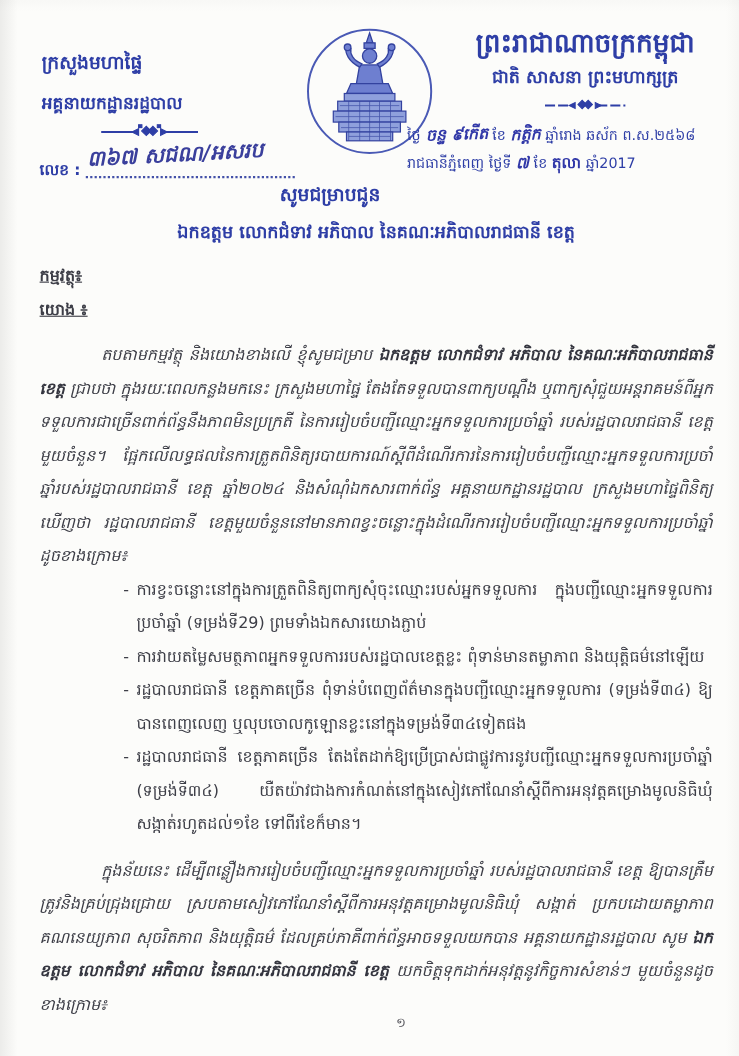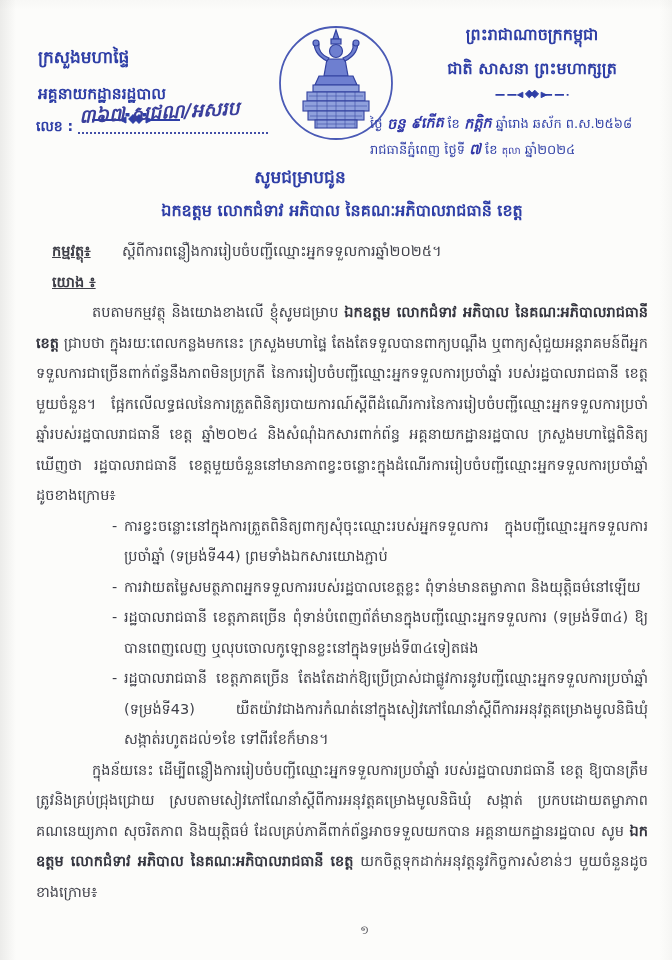--- a/index.html
+++ b/index.html
@@ -14,50 +14,50 @@
     background:
       linear-gradient(90deg,rgba(150,150,148,.16),rgba(255,255,255,0) 16px),
       linear-gradient(270deg,rgba(190,190,188,.10),rgba(255,255,255,0) 12px),
       linear-gradient(180deg,rgba(200,200,198,.08),rgba(255,255,255,0) 10px);
   }
   
   .ministry{position:absolute;left:38px;top:46px;width:196px;text-align:left;}
   .ministry .l1{font-size:17px;font-weight:bold;color:#2e3ea6;}
   .ministry .l2{font-size:15.5px;font-weight:bold;color:#2e3ea6;margin-top:13px;}
   .kingdom{position:absolute;left:408px;top:24px;width:248px;text-align:center;}
-  .kingdom .l1{font-size:16px;font-weight:bold;color:#2e3ea6;}
-  .kingdom .l2{font-size:16px;font-weight:bold;color:#2e3ea6;margin-top:10px;}
+  .kingdom .l1{font-size:24px;font-weight:bold;color:#2e3ea6;}
+  .kingdom .l2{font-size:16px;font-weight:bold;color:#2e3ea6;}
   .divider{margin:6px auto 0;display:block;}
   .emblem{position:absolute;left:277px;top:20px;width:118px;height:126px;}
   
-  .ref-line{position:absolute;left:36px;top:116px;font-size:14px;color:#2e3ea6;font-weight:bold;}
+  .ref-line{position:absolute;left:36px;top:144px;font-size:14px;color:#2e3ea6;font-weight:bold;}
   .dotline{display:inline-block;width:190px;border-bottom:2px dotted #4350a8;position:relative;height:16px;vertical-align:-3px;}
   .ref-hw{
     position:absolute;left:2px;bottom:0px;white-space:nowrap;
     font-family:"DejaVu Serif",serif;font-style:italic;font-weight:600;
     font-size:19px;color:#3a3f9c;transform:rotate(-3deg);transform-origin:left bottom;
   }
   
   .dateline{position:absolute;left:370px;top:110px;width:296px;font-size:13px;line-height:25px;color:#2e3ea6;}
   .dateline .row{white-space:nowrap;}
   .hw{
     font-family:"DejaVu Serif",serif;font-style:italic;font-weight:700;
     color:#3138a8;display:inline-block;transform:rotate(-2deg);font-size:14.5px;
   }
-  .hw-strong{font-weight:400;font-size:10px;transform:none;font-style:normal;text-align:right;}
+  .hw-strong{font-weight:700;font-size:14px;transform:none;font-style:normal;text-align:right;}
   
   .salutation{position:absolute;top:166px;left:0;width:600px;text-align:center;
     font-size:17px;font-weight:bold;color:#2e3ea6;}
   
   .letter-body{position:absolute;left:36px;top:198px;width:612px;font-size:14.5px;line-height:30.5px;}
   .addressee{text-align:center;font-weight:bold;color:#2e3ea6;font-size:16px;line-height:26px;margin-bottom:12px;}
   .meta-row{display:flex;align-items:flex-start;}
-  .meta-label{flex:0 0 70px;font-weight:bold;text-decoration:underline;color:#3d3e47;margin-left:16px;}
+  .meta-label{flex:0 0 70px;font-weight:bold;text-decoration:underline;color:#3d3e47;}
   .meta-text{flex:1;text-align:justify;}
-  .para{text-align:justify;text-indent:56px;}
+  .para{text-align:justify;text-indent:56px;margin-top:11px;font-style:italic;}
   .bullets{margin-left:76px;margin-top:0;}
   .bullet{display:flex;}
   .bullet .dash{flex:0 0 12px;}
   .bullet .btxt{flex:1;text-align:justify;}
   .page-number{position:absolute;left:360px;bottom:20px;font-size:12px;color:#5a5a60;}
 </style>
 </head>
 <body>
 
 <div class="page">
@@ -139,57 +139,56 @@
       <span class="hw">ចន្ទ ៩កើត</span>
       <span>ខែ</span>
       <span class="hw">កត្តិក</span>
       <span>ឆ្នាំរោង ឆស័ក ព.ស.២៥៦៨</span>
     </div>
     <div class="row">
       <span>រាជធានីភ្នំពេញ ថ្ងៃទី</span>
       <span class="hw">៧</span>
       <span>ខែ</span>
       <span class="hw hw-strong">តុលា</span>
-      <span>ឆ្នាំ២០២៤</span>
+      <span>ឆ្នាំ2017</span>
     </div>
   </div>
 
   <div class="salutation">សូមជម្រាបជូន</div>
 
   <div class="letter-body">
 
     <div class="addressee">ឯកឧត្តម លោកជំទាវ អភិបាល នៃគណៈអភិបាលរាជធានី ខេត្ត</div>
 
     <div class="meta-row">
       <div class="meta-label">កម្មវត្ថុ៖</div>
-      <div class="meta-text">ស្តីពីការពន្លឿងការរៀបចំបញ្ជីឈ្មោះអ្នកទទួលការឆ្នាំ២០២៥។</div>
     </div>
 
     <div class="meta-row">
       <div class="meta-label">យោង ៖</div>
     </div>
 
     <div class="para"><span>តបតាមកម្មវត្ថុ និងយោងខាងលើ ខ្ញុំសូមជម្រាប </span><span style="font-weight: bold; color: rgb(52, 53, 63);">ឯកឧត្តម លោកជំទាវ អភិបាល នៃគណៈអភិបាលរាជធានី ខេត្ត</span><span> ជ្រាបថា ក្នុងរយៈពេលកន្លងមកនេះ ក្រសួងមហាផ្ទៃ តែងតែទទួលបានពាក្យបណ្តឹង ឬពាក្យសុំជួយអន្តរាគមន៍ពីអ្នកទទួលការជាច្រើនពាក់ព័ន្ធនឹងភាពមិនប្រក្រតី នៃការរៀបចំបញ្ជីឈ្មោះអ្នកទទួលការប្រចាំឆ្នាំ របស់រដ្ឋបាលរាជធានី ខេត្តមួយចំនួន។ ផ្អែកលើលទ្ធផលនៃការត្រួតពិនិត្យរបាយការណ៍ស្តីពីដំណើរការនៃការរៀបចំបញ្ជីឈ្មោះអ្នកទទួលការប្រចាំឆ្នាំរបស់រដ្ឋបាលរាជធានី ខេត្ត ឆ្នាំ២០២៤ និងសំណុំឯកសារពាក់ព័ន្ធ អគ្គនាយកដ្ឋានរដ្ឋបាល ក្រសួងមហាផ្ទៃពិនិត្យឃើញថា រដ្ឋបាលរាជធានី ខេត្តមួយចំនួននៅមានភាពខ្វះចន្លោះក្នុងដំណើរការរៀបចំបញ្ជីឈ្មោះអ្នកទទួលការប្រចាំឆ្នាំ ដូចខាងក្រោម៖</span></div>
 
     <div class="bullets">
       <div class="bullet">
         <span class="dash">-</span>
-        <span class="btxt">ការខ្វះចន្លោះនៅក្នុងការត្រួតពិនិត្យពាក្យសុំចុះឈ្មោះរបស់អ្នកទទួលការ ក្នុងបញ្ជីឈ្មោះអ្នកទទួលការប្រចាំឆ្នាំ (ទម្រង់ទី44) ព្រមទាំងឯកសារយោងភ្ជាប់</span>
+        <span class="btxt">ការខ្វះចន្លោះនៅក្នុងការត្រួតពិនិត្យពាក្យសុំចុះឈ្មោះរបស់អ្នកទទួលការ ក្នុងបញ្ជីឈ្មោះអ្នកទទួលការប្រចាំឆ្នាំ (ទម្រង់ទី29) ព្រមទាំងឯកសារយោងភ្ជាប់</span>
       </div>
       <div class="bullet">
         <span class="dash">-</span>
         <span class="btxt">ការវាយតម្លៃសមត្ថភាពអ្នកទទួលការរបស់រដ្ឋបាលខេត្តខ្លះ ពុំទាន់មានតម្លាភាព និងយុត្តិធម៌នៅឡើយ</span>
       </div>
       <div class="bullet">
         <span class="dash">-</span>
         <span class="btxt">រដ្ឋបាលរាជធានី ខេត្តភាគច្រើន ពុំទាន់បំពេញព័ត៌មានក្នុងបញ្ជីឈ្មោះអ្នកទទួលការ (ទម្រង់ទី៣៤) ឱ្យបានពេញលេញ ឬលុបចោលកូឡោនខ្លះនៅក្នុងទម្រង់ទី៣៤ទៀតផង</span>
       </div>
       <div class="bullet">
         <span class="dash">-</span>
-        <span class="btxt">រដ្ឋបាលរាជធានី ខេត្តភាគច្រើន តែងតែដាក់ឱ្យប្រើប្រាស់ជាផ្លូវការនូវបញ្ជីឈ្មោះអ្នកទទួលការប្រចាំឆ្នាំ (ទម្រង់ទី43) យឺតយ៉ាវជាងការកំណត់នៅក្នុងសៀវភៅណែនាំស្តីពីការអនុវត្តគម្រោងមូលនិធិឃុំ សង្កាត់រហូតដល់១ខែ ទៅពីរខែក៏មាន។</span>
+        <span class="btxt">រដ្ឋបាលរាជធានី ខេត្តភាគច្រើន តែងតែដាក់ឱ្យប្រើប្រាស់ជាផ្លូវការនូវបញ្ជីឈ្មោះអ្នកទទួលការប្រចាំឆ្នាំ (ទម្រង់ទី៣៤) យឺតយ៉ាវជាងការកំណត់នៅក្នុងសៀវភៅណែនាំស្តីពីការអនុវត្តគម្រោងមូលនិធិឃុំ សង្កាត់រហូតដល់១ខែ ទៅពីរខែក៏មាន។</span>
       </div>
     </div>
 
     <div class="para">
       <span><span>ក្នុងន័យនេះ ដើម្បីពន្លឿងការរៀបចំបញ្ជីឈ្មោះអ្នកទទួលការប្រចាំឆ្នាំ របស់រដ្ឋបាលរាជធានី ខេត្ត ឱ្យបានត្រឹមត្រូវនិងគ្រប់ជ្រុងជ្រោយ ស្របតាមសៀវភៅណែនាំស្តីពីការអនុវត្តគម្រោងមូលនិធិឃុំ សង្កាត់ ប្រកបដោយតម្លាភាព គណនេយ្យភាព សុចរិតភាព និងយុត្តិធម៌ ដែលគ្រប់ភាគីពាក់ព័ន្ធអាចទទួលយកបាន អគ្គនាយកដ្ឋានរដ្ឋបាល សូម </span><span style="font-weight: bold; color: rgb(52, 53, 63);">ឯកឧត្តម លោកជំទាវ អភិបាល នៃគណៈអភិបាលរាជធានី ខេត្ត</span><span> យកចិត្តទុកដាក់អនុវត្តនូវកិច្ចការសំខាន់ៗ មួយចំនួនដូចខាងក្រោម៖</span></span>
       
     </div>
 
   </div>
 

